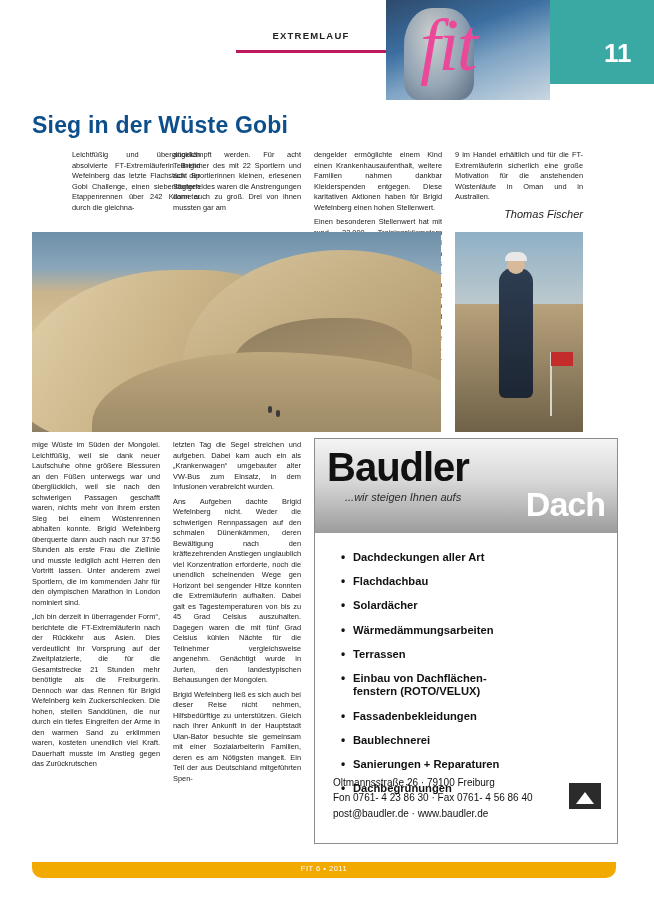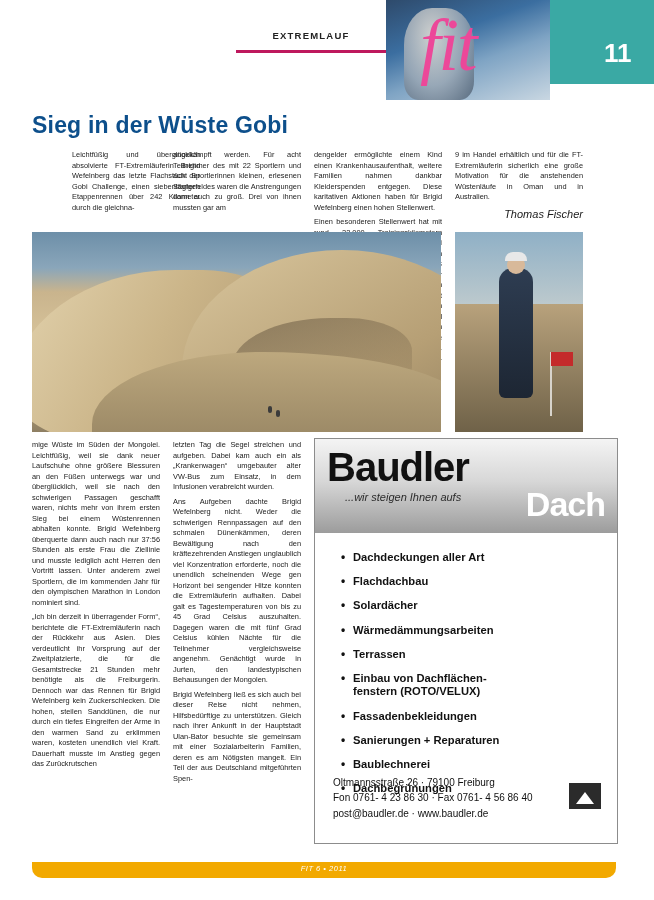--- a/index.html
+++ b/index.html
@@ -320,21 +320,20 @@
     background: #f2a900;
     border-radius: 0 0 10px 10px;
   }
   .footer-text {
     position: absolute;
     left: 0; right: 0; top: 2px;
     text-align: center;
     font-size: 7.5px;
     color: #ffffff;
     letter-spacing: .5px;
-    font-style: italic;
   }
 </style>
 </head>
 <body>
 
 <div class="page">
 
   <div class="header">
     <div class="header-photo"></div>
     <div class="header-teal"></div>
@@ -403,22 +402,22 @@
     </div>
     <ul class="ad-list">
       <li>Dachdeckungen aller Art</li>
       <li>Flachdachbau</li>
       <li>Solardächer</li>
       <li>Wärmedämmungsarbeiten</li>
       <li>Terrassen</li>
       <li style="white-space:pre-line">Einbau von Dachflächen-
 fenstern (ROTO/VELUX)</li>
       <li>Fassadenbekleidungen</li>
+      <li>Baublechnerei</li>
       <li>Sanierungen + Reparaturen</li>
-      <li>Baublechnerei</li>
       <li>Dachbegrünungen</li>
     </ul>
     <div class="ad-contact">
       <div>Oltmannsstraße 26 · 79100 Freiburg</div>
       <div>Fon 0761- 4 23 86 30 · Fax 0761- 4 56 86 40</div>
       <div>post@baudler.de · www.baudler.de</div>
     </div>
     <div class="ad-logo"></div>
   </div>
 

